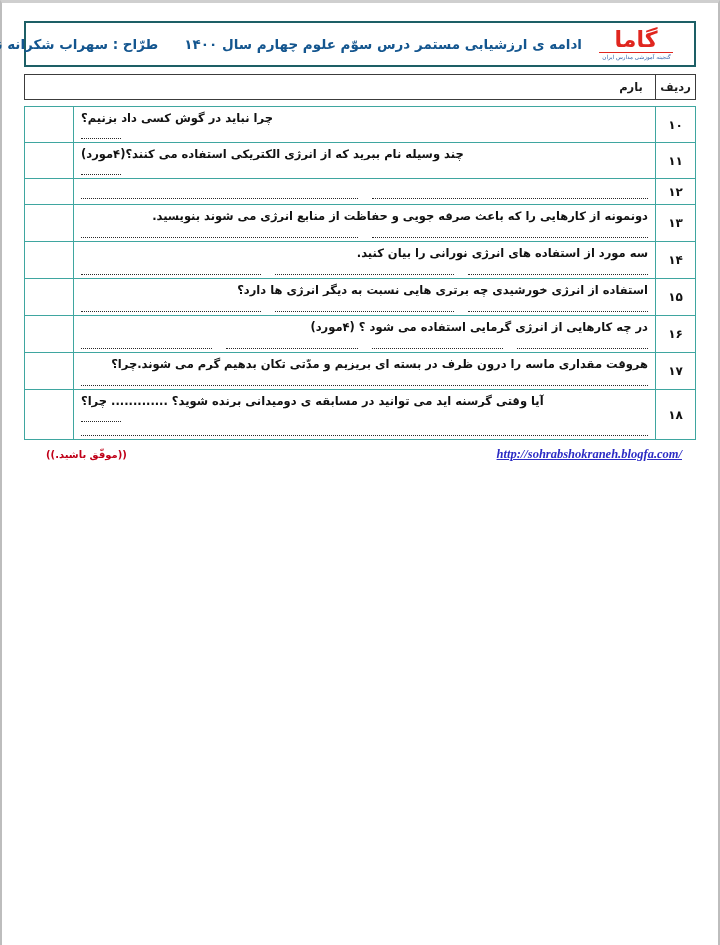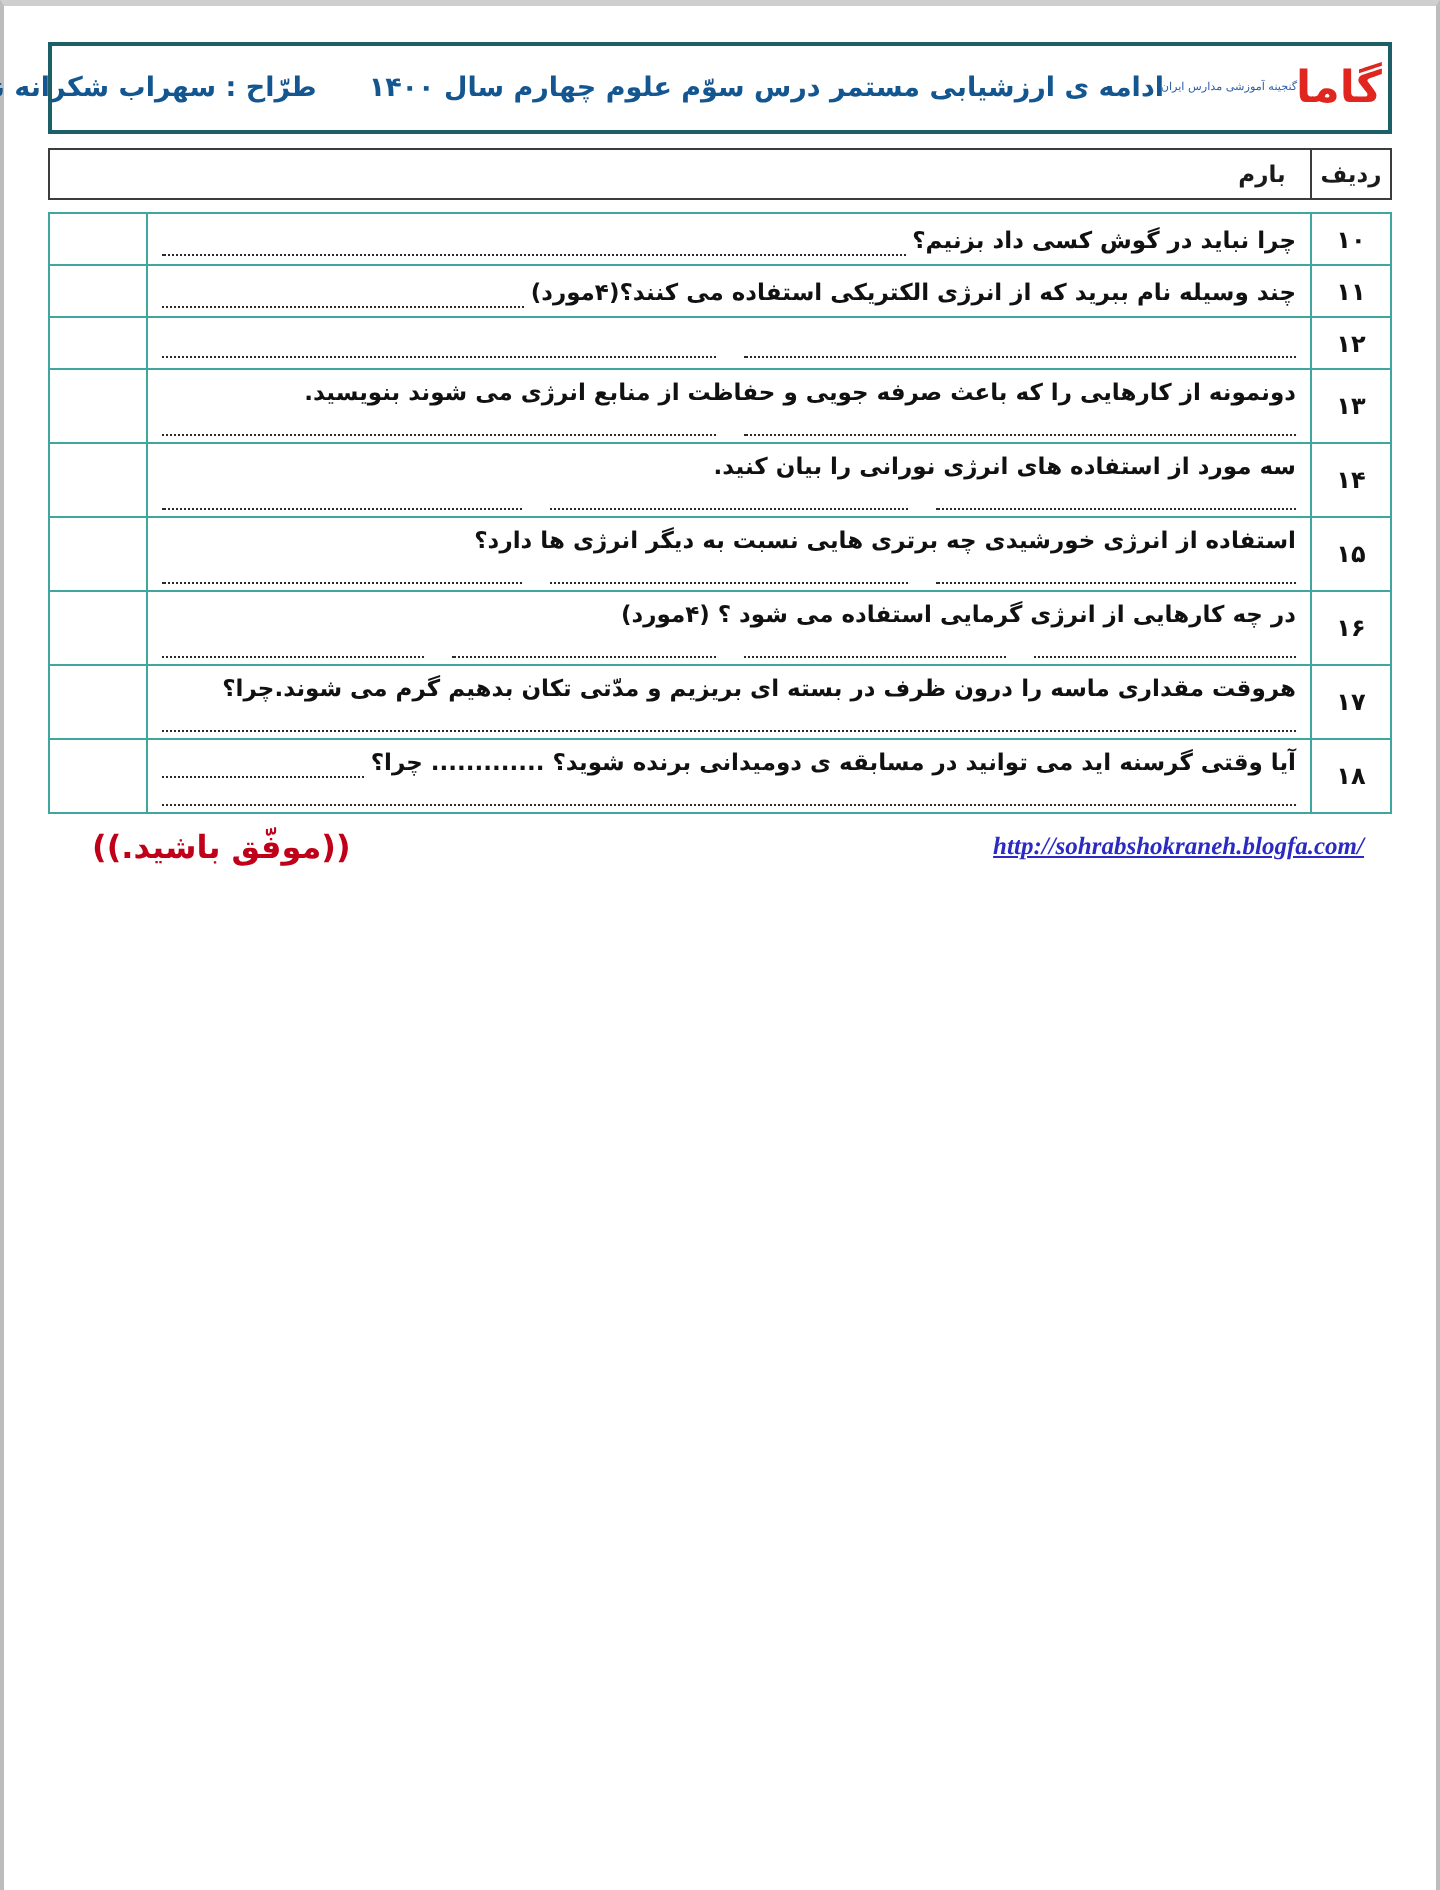--- a/index.html
+++ b/index.html
@@ -44,23 +44,23 @@
     align-items: center;
     box-sizing: border-box;
     background: #fff;
     padding: 0 4px;
   }
 
   .logo-cell {
     width: 108px;
     flex: 0 0 108px;
     display: flex;
-    flex-direction: row;
-    align-items: center;
-    justify-content: center;
+    flex-direction: column;
+    align-items: center;
+    justify-content: flex-end;
     padding-top: 1px;
   }
   .logo-mark {
     font-family: "DejaVu Sans", sans-serif;
     color: #e0261f;
     font-weight: bold;
     font-size: 22px;
     line-height: 22px;
     letter-spacing: -1px;
     direction: rtl;
@@ -179,21 +179,21 @@
     font-weight: bold;
     color: #111;
     direction: rtl;
     text-align: right;
     line-height: 16px;
     white-space: nowrap;
   }
   
   .q-line-inline {
     display: flex;
-    flex-direction: row;
+    flex-direction: column;
     align-items: flex-end;
     gap: 3px;
     direction: rtl;
   }
   .q-line-inline .q-text { flex: 0 0 auto; }
 
   .dots-row {
     display: flex;
     flex-direction: row;
     direction: rtl;
@@ -230,21 +230,21 @@
     font-style: italic;
     font-weight: bold;
     font-size: 12.5px;
     text-decoration: underline;
     direction: ltr;
     white-space: nowrap;
   }
   .footer-wish {
     color: #c00018;
     font-weight: bold;
-    font-size: 16px;
+    font-size: 10px;
     direction: rtl;
     white-space: nowrap;
   }
 </style>
 </head>
 <body>
 
 <div id="page">
   <div id="sheet">
 

